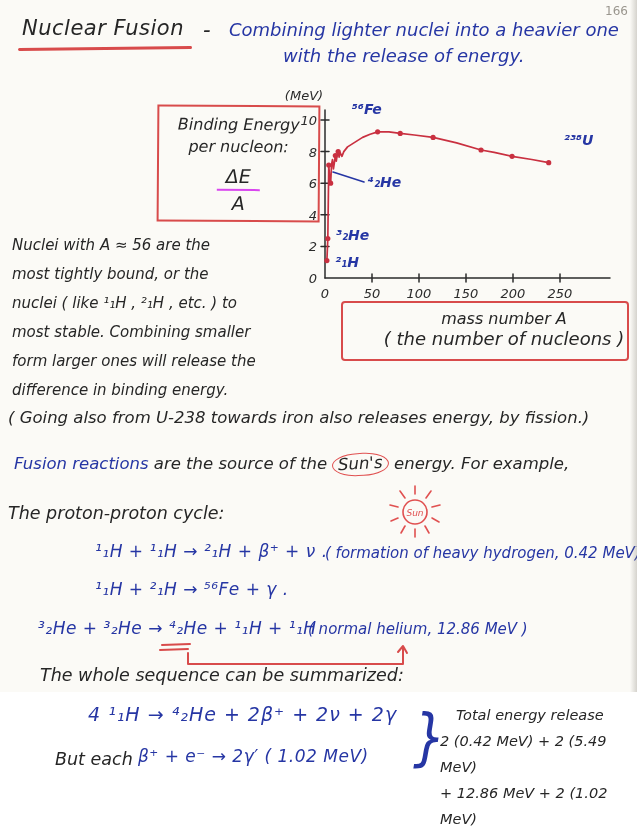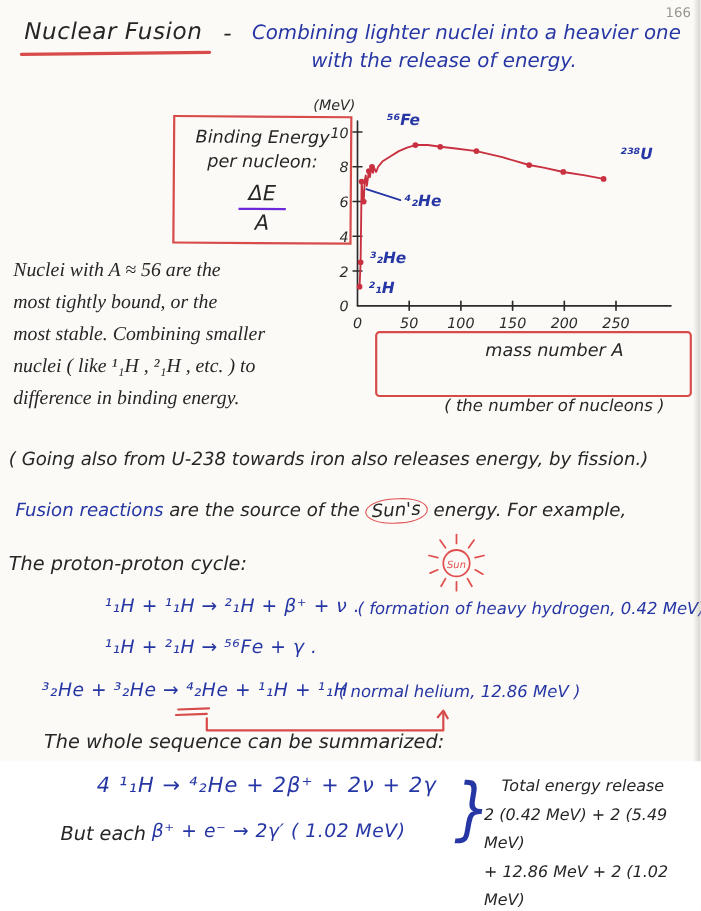--- a/index.html
+++ b/index.html
@@ -10,26 +10,26 @@
   .ink{color:#262626;}
   .blue{color:#2636a4;}
   .pagenum{font-style:normal;color:#9a968e;font-size:12px;font-family:"DejaVu Sans",sans-serif;}
   .title-term{font-size:21px;letter-spacing:.5px;}
   .title-underline{height:3px;background:#d84b4b;border-radius:2px;transform:rotate(-.6deg);}
   .def{font-size:18px;}
   .rbox{border:2px solid #d84b4b;background:transparent;}
   .bbox{width:163px;height:117px;transform:rotate(.4deg);text-align:center;padding-top:7px;box-sizing:border-box;}
   .bbox .bl{font-size:16px;line-height:22px;}
   .frac{display:inline-block;margin-top:7px;font-size:19px;}
-  .frac .num{border-bottom:2px solid #6d28d9;padding:0 9px 2px;}
+  .frac .num{border-bottom:2px solid #d946ef;padding:0 9px 2px;}
   .frac .den{padding-top:1px;}
   .massbox{width:288px;height:60px;border-radius:4px;text-align:center;padding-top:6px;box-sizing:border-box;padding-left:38px;}
   .massbox .m1{font-size:16px;}
-  .massbox .m2{font-size:15px;margin-top:32px;}
-  .note{font-size:18px;line-height:29px;font-family:Liberation Serif, serif;}
+  .massbox .m2{font-size:18px;}
+  .note{font-size:15px;line-height:29px;}
   .single{font-size:16.5px;white-space:nowrap;}
   .circled{display:inline-block;border:1.7px solid #e05050;border-radius:50% / 55%;
            padding:0 5px 2px;transform:rotate(-3deg);}
   .hd{font-size:17.5px;white-space:nowrap;}
   .eq{font-size:17px;letter-spacing:.5px;white-space:nowrap;}
   .eqnote{font-size:15px;white-space:nowrap;}
   .bigeq{font-size:19px;letter-spacing:1px;white-space:nowrap;}
   .brace{font-size:52px;transform:scaleY(1.2);line-height:1;}
   .total{width:200px;font-size:14.5px;line-height:26px;}
   .total .t1{padding-left:16px;}
@@ -116,22 +116,23 @@
     </svg>
 
   <div class="abs rbox massbox" style="left:341px;top:301px;">
     <div class="m1 ink">mass number A</div>
     <div class="m2 ink">( the number of nucleons )</div>
   </div>
 
   <div class="abs note ink" style="left:12px;top:231px;width:320px;">
     <div>Nuclei with A ≈ 56 are the</div>
     <div>most tightly bound, or the</div>
+    <div>nuclei ( like ¹₁H , ²₁H , etc. ) to</div>
     <div>most stable. Combining smaller</div>
-    <div>nuclei ( like ¹₁H , ²₁H , etc. ) to</div>
+    <div>form larger ones will release the</div>
     <div>difference in binding energy.</div>
   </div>
 
   <div class="abs single ink" style="left:8px;top:408px;">( Going also from U-238 towards iron also releases energy, by fission.)</div>
 
   <div class="abs single" style="left:14px;top:453px;">
     <span class="blue">Fusion reactions</span><span class="ink"> are the source of the </span><span class="circled ink">Sun's</span><span class="ink"> energy.  For example,</span>
   </div>
 
   <svg class="abs" style="left:383px;top:479px;" width="64" height="64" viewBox="0 0 64 64">

